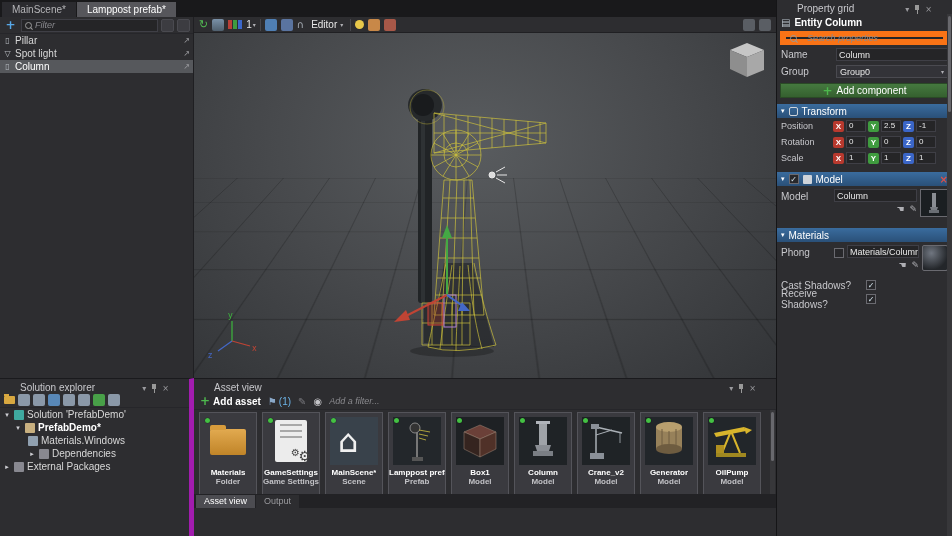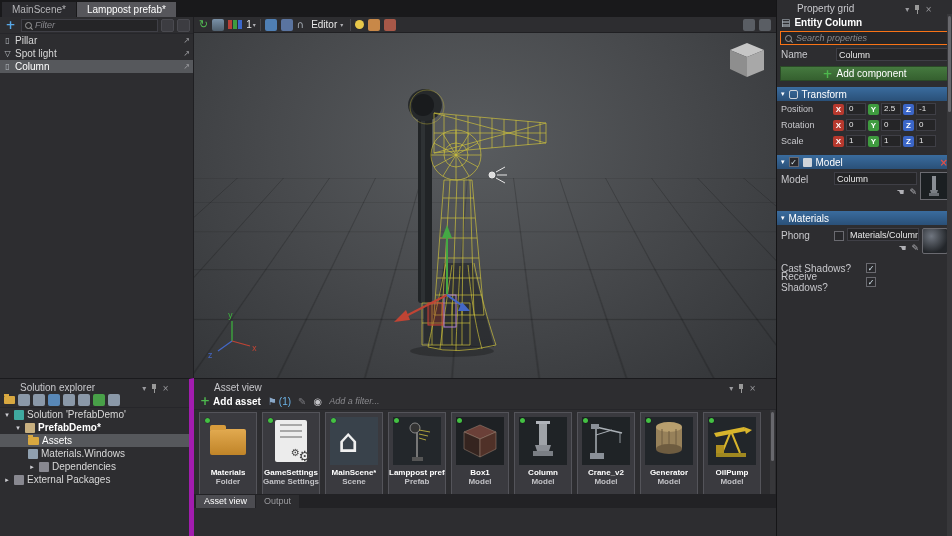--- a/index.html
+++ b/index.html
@@ -86,21 +86,21 @@
   .a-scroll{position:absolute;right:1px;top:31px;bottom:14px;width:5px;background:#37373a}
   .a-thumb{position:absolute;top:2px;left:1px;width:3px;height:58%;background:#68686d;border-radius:2px}
   .asset-tabs{position:absolute;left:0;bottom:0;width:100%;height:14px;background:#222225;display:flex;gap:1px;padding-left:2px}
   .a-tab{height:13px;line-height:13px;padding:0 8px;font-size:9px;background:#2d2d30;color:#9a9a9e;margin-top:1px}
   .a-tab.active{background:#4c4c51;color:#fff}
 
   
   .prop-panel{position:absolute;left:776px;top:0;width:176px;height:536px;background:#2d2d30;border-left:1px solid #151517}
   .entity-row{height:16px;display:flex;align-items:center;gap:4px;padding:0 4px;color:#fff;font-weight:bold}
   .search-row{padding:1px 3px}
-  .search-box{height:14px;background:#252527;border:1px solid #f97316;display:flex;align-items:center;gap:3px;padding:0 3px}
+  .search-box{height:14px;background:#252527;border:6px solid #f97316;display:flex;align-items:center;gap:9px;padding:0 3px}
   .prop-row{height:17px;display:flex;align-items:center;padding:0 4px;gap:3px}
   .prop-label{width:52px;color:#c8c8cc;flex:0 0 auto}
   .prop-input{flex:1;height:13px;background:#252527;border:1px solid #3f3f46;color:#e8e8e8;font-size:9px;
       padding:0 2px;font-family:inherit;min-width:0}
   .dropdown{flex:1;height:13px;background:#333338;border:1px solid #4a4a50;display:flex;align-items:center;
       padding:0 3px;color:#e8e8e8;font-size:9px}
   .add-comp{margin:3px 3px 0;height:15px;background:linear-gradient(#45793f,#35602f);border:1px solid #2a4a26;
       display:flex;align-items:center;justify-content:center;gap:4px;color:#fff}
   .sec-head{height:14px;margin-top:6px;background:linear-gradient(#3a6c9e,#2a5078);display:flex;align-items:center;
       gap:4px;padding:0 4px;color:#fff}
@@ -283,24 +283,20 @@
     <div class="tree-row">
       <span class="arrow g">▾</span>
       <span class="t-ico" style="background:#3fa9a0"></span>
       <span>Solution 'PrefabDemo'</span>
     </div>
     <div class="tree-row" style="padding-left:14px">
       <span class="arrow g">▾</span>
       <span class="t-ico" style="background:#c8b080"></span>
       <span style="color:#fff;font-weight:bold">PrefabDemo*</span>
     </div>
-    <div class="tree-row selected" style="padding-left:28px">
-      <span class="folder-ico-sm"></span>
-      <span>Assets</span>
-    </div>
     <div class="tree-row" style="padding-left:28px">
       <span class="t-ico" style="background:#90a0b0"></span>
       <span>Materials.Windows</span>
     </div>
     <div class="tree-row" style="padding-left:28px">
       <span class="arrow g">▸</span>
       <span class="t-ico" style="background:#888890"></span>
       <span>Dependencies</span>
     </div>
     <div class="tree-row">
@@ -526,20 +522,27 @@
     </div>
     <div class="search-row">
       <div class="search-box">
         <span class="mag"></span>
         <input placeholder="Search properties" style="">
       </div>
     </div>
     <div class="prop-row">
       <span class="prop-label">Name</span>
       <input class="prop-input" value="Column" style="">
+    </div>
+    <div class="prop-row">
+      <span class="prop-label">Group</span>
+      <span class="dropdown">
+        <span>Group0</span>
+        <span class="dd-arrow g" style="margin-left:auto">▾</span>
+      </span>
     </div>
     <div class="add-comp">
       <span class="plus-green g">+</span>
       <span>Add component</span>
     </div>
 
     <div class="sec-head">
       <span class="sec-arrow g">▾</span>
       <span style="width:9px;height:9px;border:1px solid #cfd4da;border-radius:2px"></span>
       <span>Transform</span>

